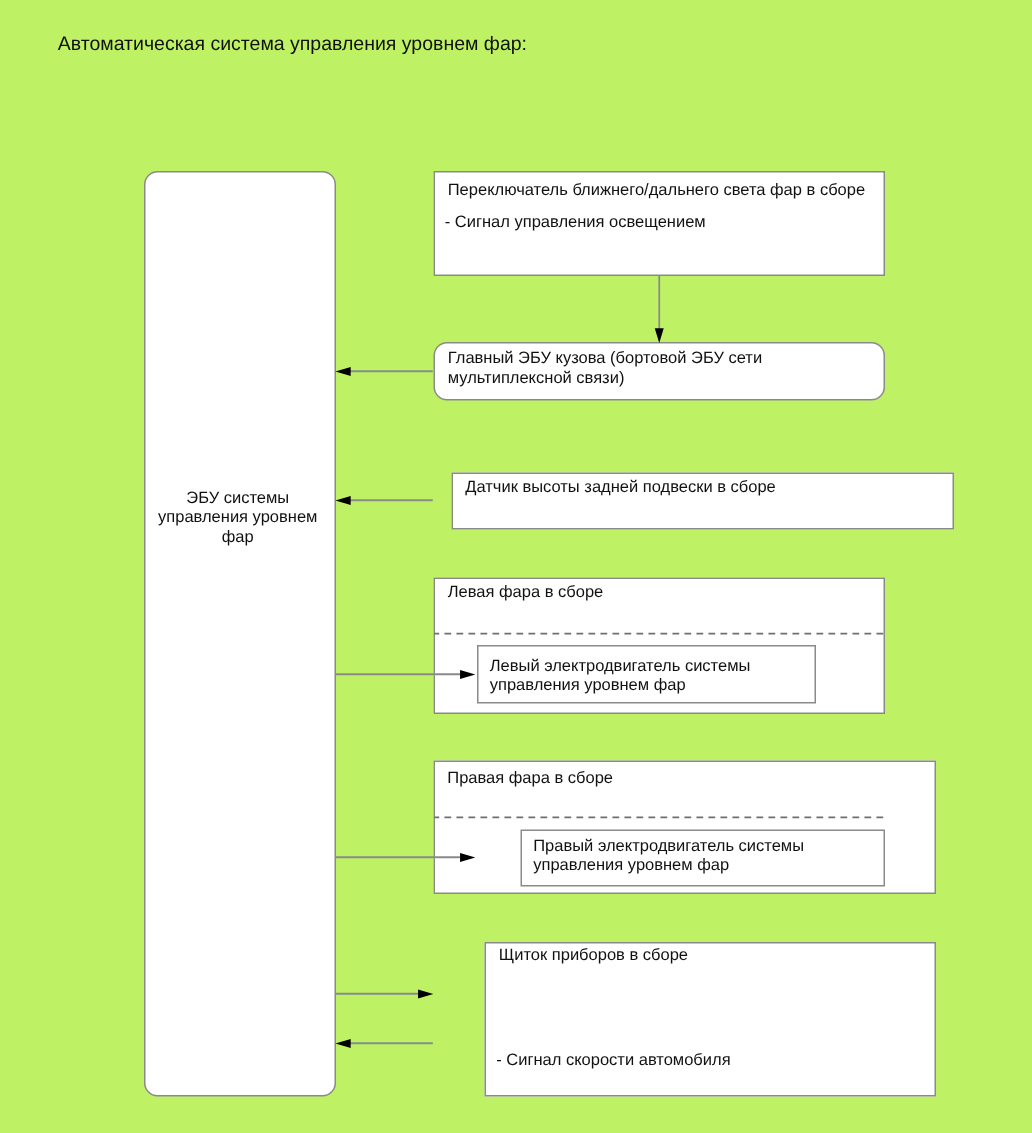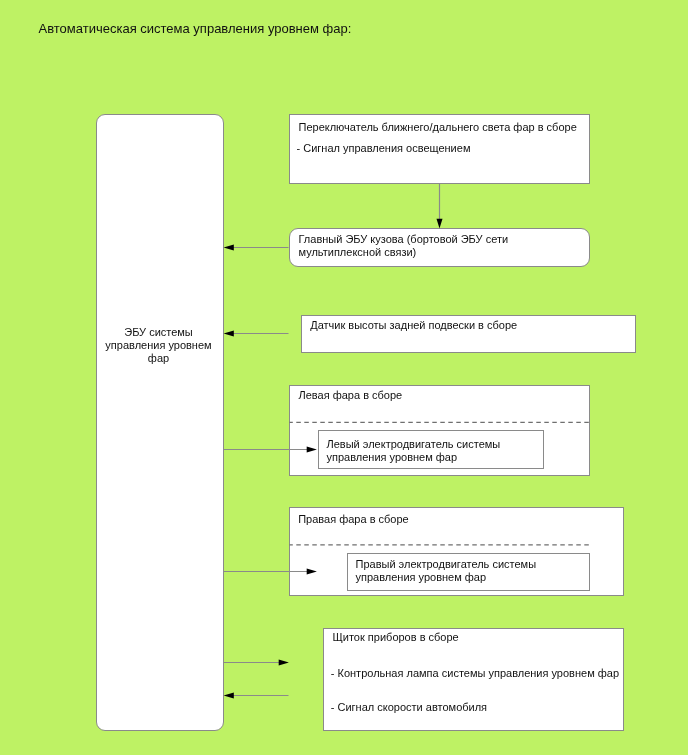--- a/index.html
+++ b/index.html
@@ -106,17 +106,16 @@
 
   <div class="node" style="left:289px;top:507px;width:335px;height:89px;">
     <div class="ntext" style="left:8.2px;top:4.8px;">Правая фара в сборе</div>
   </div>
   <div class="node" style="left:317.5px;top:553px;width:243.5px;height:37.5px;margin-left:29px;">
     <div class="ntext" style="left:8px;top:3.8px;width:215px;">Правый электродвигатель системы управления уровнем фар</div>
   </div>
 
   <div class="node" style="left:285px;top:628px;width:301px;height:102.5px;margin-left:38px;">
     <div class="ntext" style="left:8.5px;top:1.8px;">Щиток приборов в сборе</div>
-    <div class="ntext" style="left:6.8px;top:37.8px;">- Контрольная лампа системы управления уровнем фар</div>
     <div class="ntext" style="left:6.8px;top:71.8px;text-align:right;">- Сигнал скорости автомобиля</div>
   </div>
 
 </div>
 
 </body></html>

